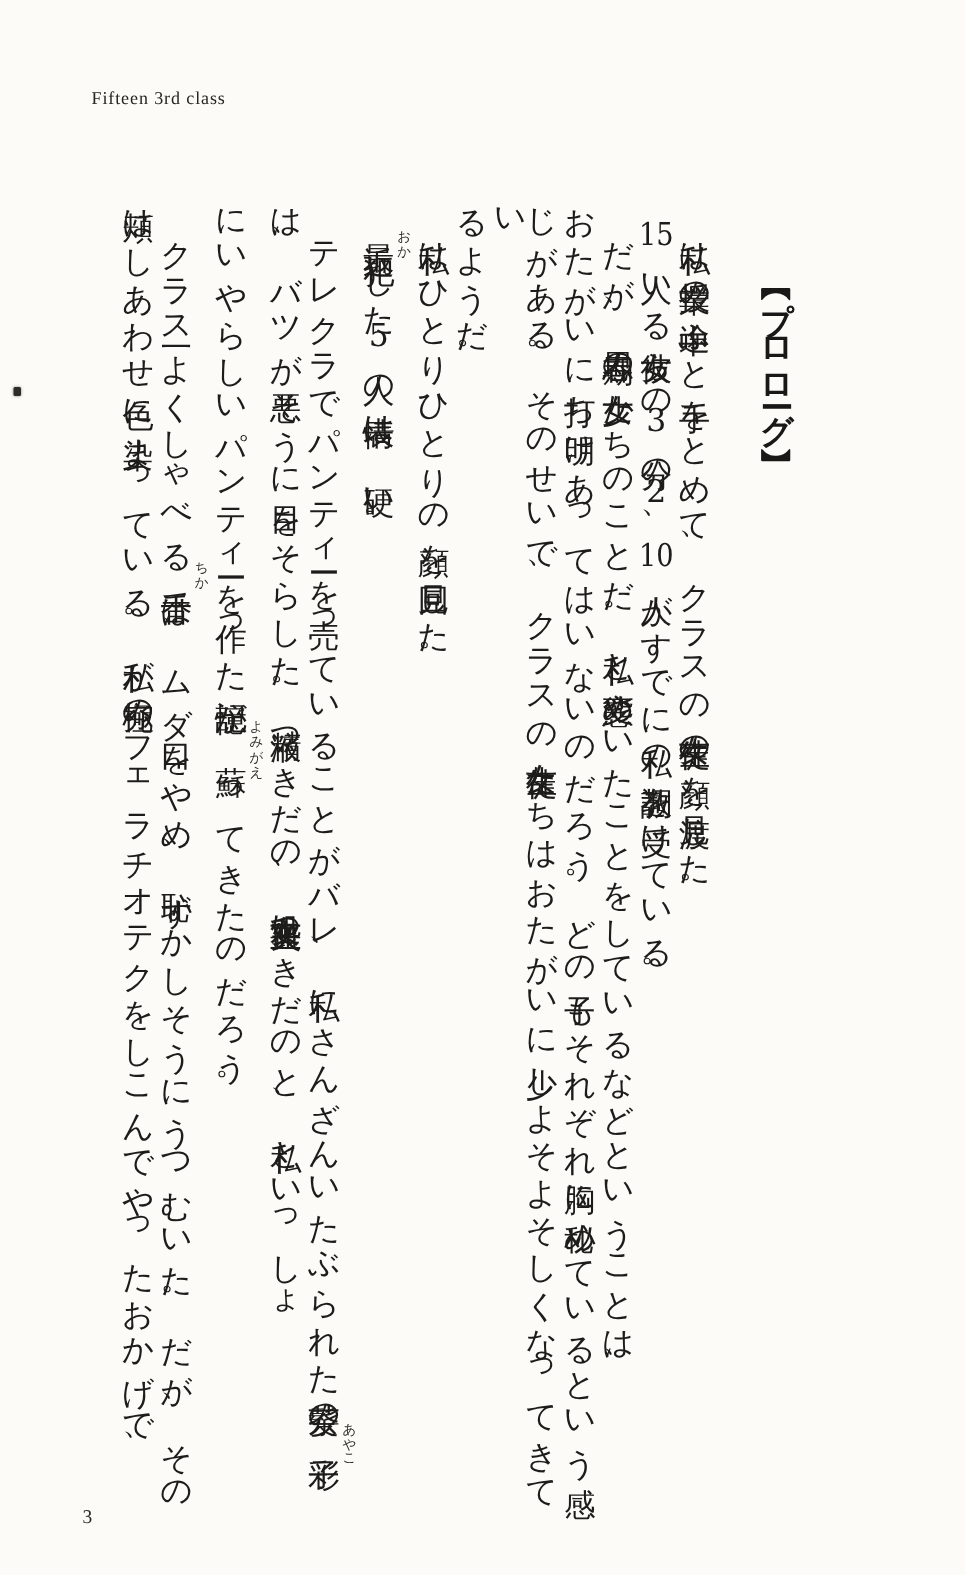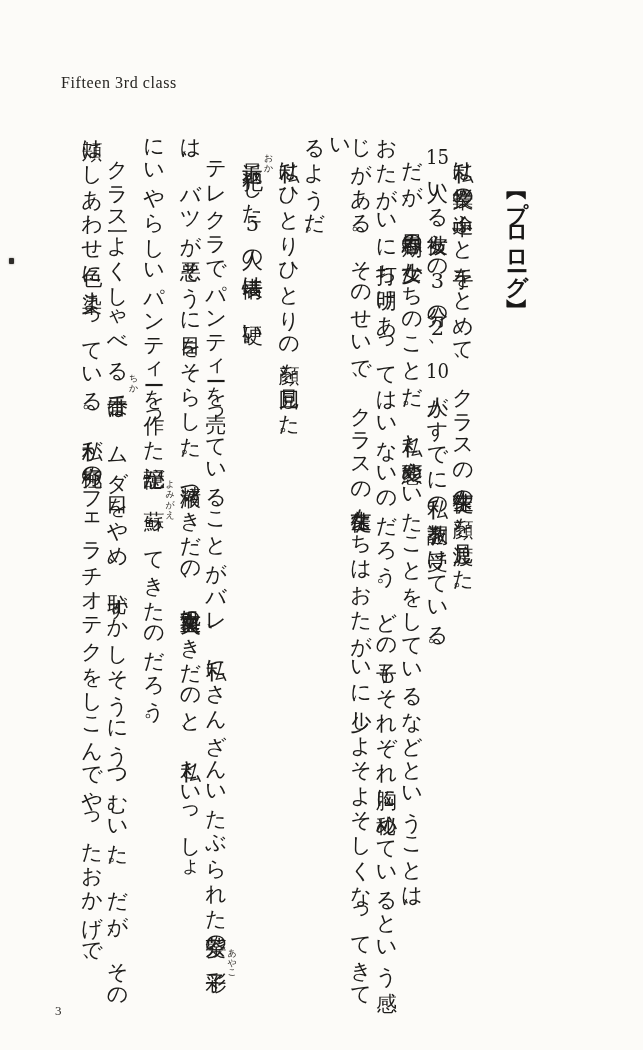--- a/index.html
+++ b/index.html
@@ -15,22 +15,22 @@
     color: #1d1c1a;
     font-family: "DejaVu Serif", serif;
   }
   .page {
     position: absolute;
     inset: 0;
   }
   .running-header {
     position: absolute;
     left: 61px;
-    top: 74px;
-    font-size: 16px;
+    top: 58px;
+    font-size: 12px;
     letter-spacing: 0.6px;
     color: #262421;
     font-family: "Liberation Serif", serif;
   }
   .text-area {
     position: absolute;
     top: 124px;
     right: 111px;
     height: 884px;
     writing-mode: vertical-rl;

